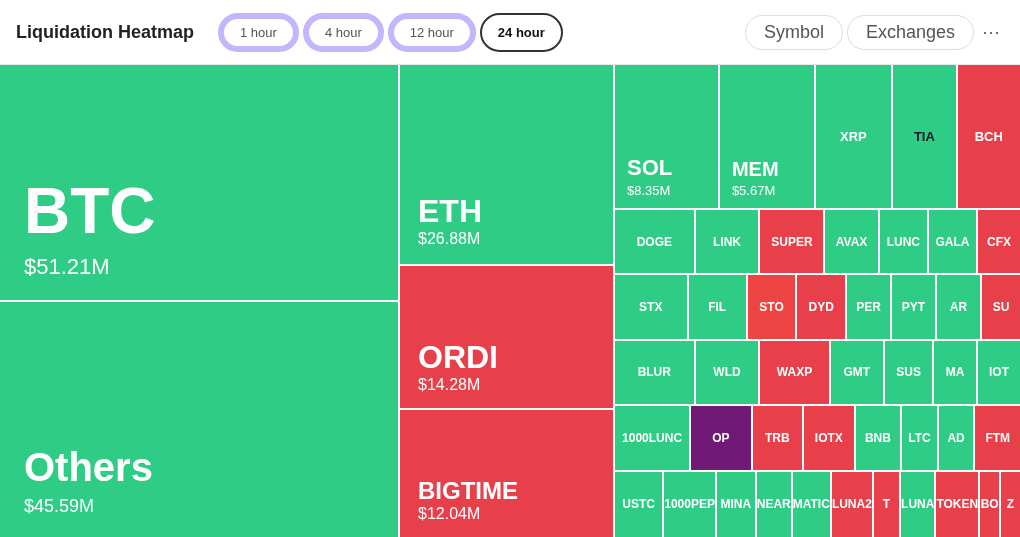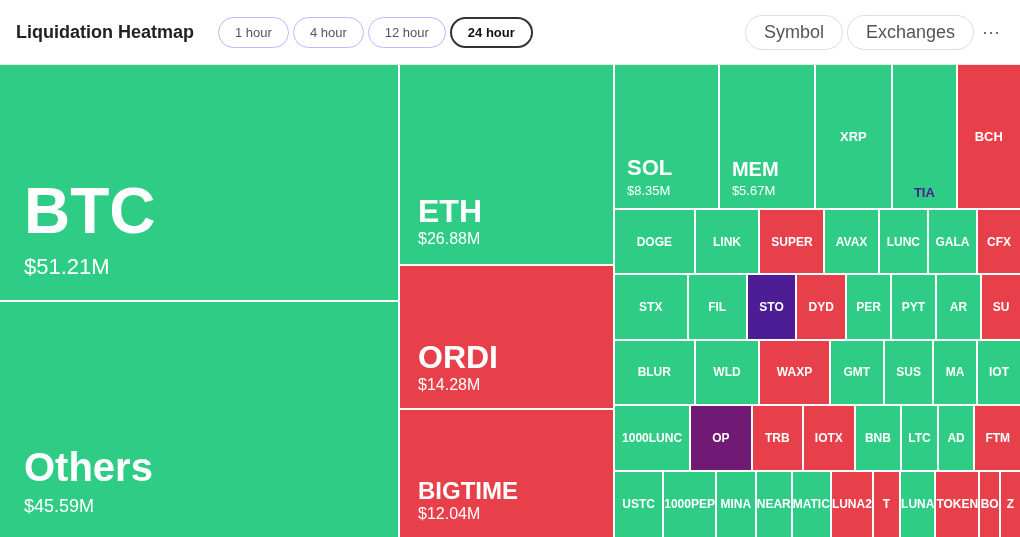--- a/index.html
+++ b/index.html
@@ -22,21 +22,21 @@
       white-space: nowrap;
     }
     .time-tabs {
       display: flex;
       gap: 4px;
       flex: 1;
     }
     .tab-btn {
       padding: 6px 16px;
       border-radius: 20px;
-      border: 1px solid #c4b5fd;
+      border: 6px solid #c4b5fd;
       background: #fff;
       cursor: pointer;
       font-size: 13px;
       color: #555;
     }
     .tab-btn.active {
       background: #fff;
       border: 2px solid #333;
       font-weight: 600;
       color: #111;
@@ -156,21 +156,21 @@
 
     
     .row-r1 {
       display: flex;
       height: 155px;
       border-bottom: 2px solid #fff;
     }
     .cell-sol { background: #2ecc85; color: #fff; flex: 1.7; padding: 10px 12px; display: flex; flex-direction: column; justify-content: flex-end; border-right: 2px solid #fff; }
     .cell-mem { background: #2ecc85; color: #fff; flex: 1.5; padding: 10px 12px; display: flex; flex-direction: column; justify-content: flex-end; border-right: 2px solid #fff; }
     .cell-xrp { background: #2ecc85; color: #fff; flex: 1.2; padding: 8px 10px; display: flex; align-items: center; justify-content: center; border-right: 2px solid #fff; font-size: 13px; font-weight: 700; }
-    .cell-tia { background: #2ecc85; color: #4c1d95; flex: 1; padding: 8px; display: flex; align-items: flex-end; justify-content: center; border-right: 2px solid #fff; font-size: 13px; font-weight: 700; }
+    .cell-tia { background: #2ecc85; color: #0f172a; flex: 1; padding: 8px; display: flex; align-items: center; justify-content: center; border-right: 2px solid #fff; font-size: 13px; font-weight: 700; }
     .cell-bch { background: #e8404a; color: #fff; flex: 1; padding: 8px; display: flex; align-items: center; justify-content: center; font-size: 13px; font-weight: 700; }
 
     
     .row-r2 {
       display: flex;
       height: 70px;
       border-bottom: 2px solid #fff;
     }
     .cr { border-right: 2px solid #fff; display: flex; align-items: center; justify-content: center; color: #fff; font-size: 12px; font-weight: 700; }
     .cell-doge { background: #2ecc85; flex: 1.5; }
@@ -183,21 +183,21 @@
 
     
     .row-r3 {
       display: flex;
       height: 70px;
       border-bottom: 2px solid #fff;
       border-radius: 24px;
     }
     .cell-stx { background: #2ecc85; flex: 1.5; }
     .cell-fil { background: #2ecc85; flex: 1.2; }
-    .cell-sto { background: #4c1d95; flex: 1; }
+    .cell-sto { background: #ef4444; flex: 1; }
     .cell-dyd { background: #e8404a; flex: 1; }
     .cell-per { background: #2ecc85; flex: 0.9; }
     .cell-pyt { background: #2ecc85; flex: 0.9; }
     .cell-ar  { background: #2ecc85; flex: 0.9; }
     .cell-su  { background: #e8404a; flex: 0.8; border-right: none; }
 
     
     .row-r4 {
       display: flex;
       height: 70px;

